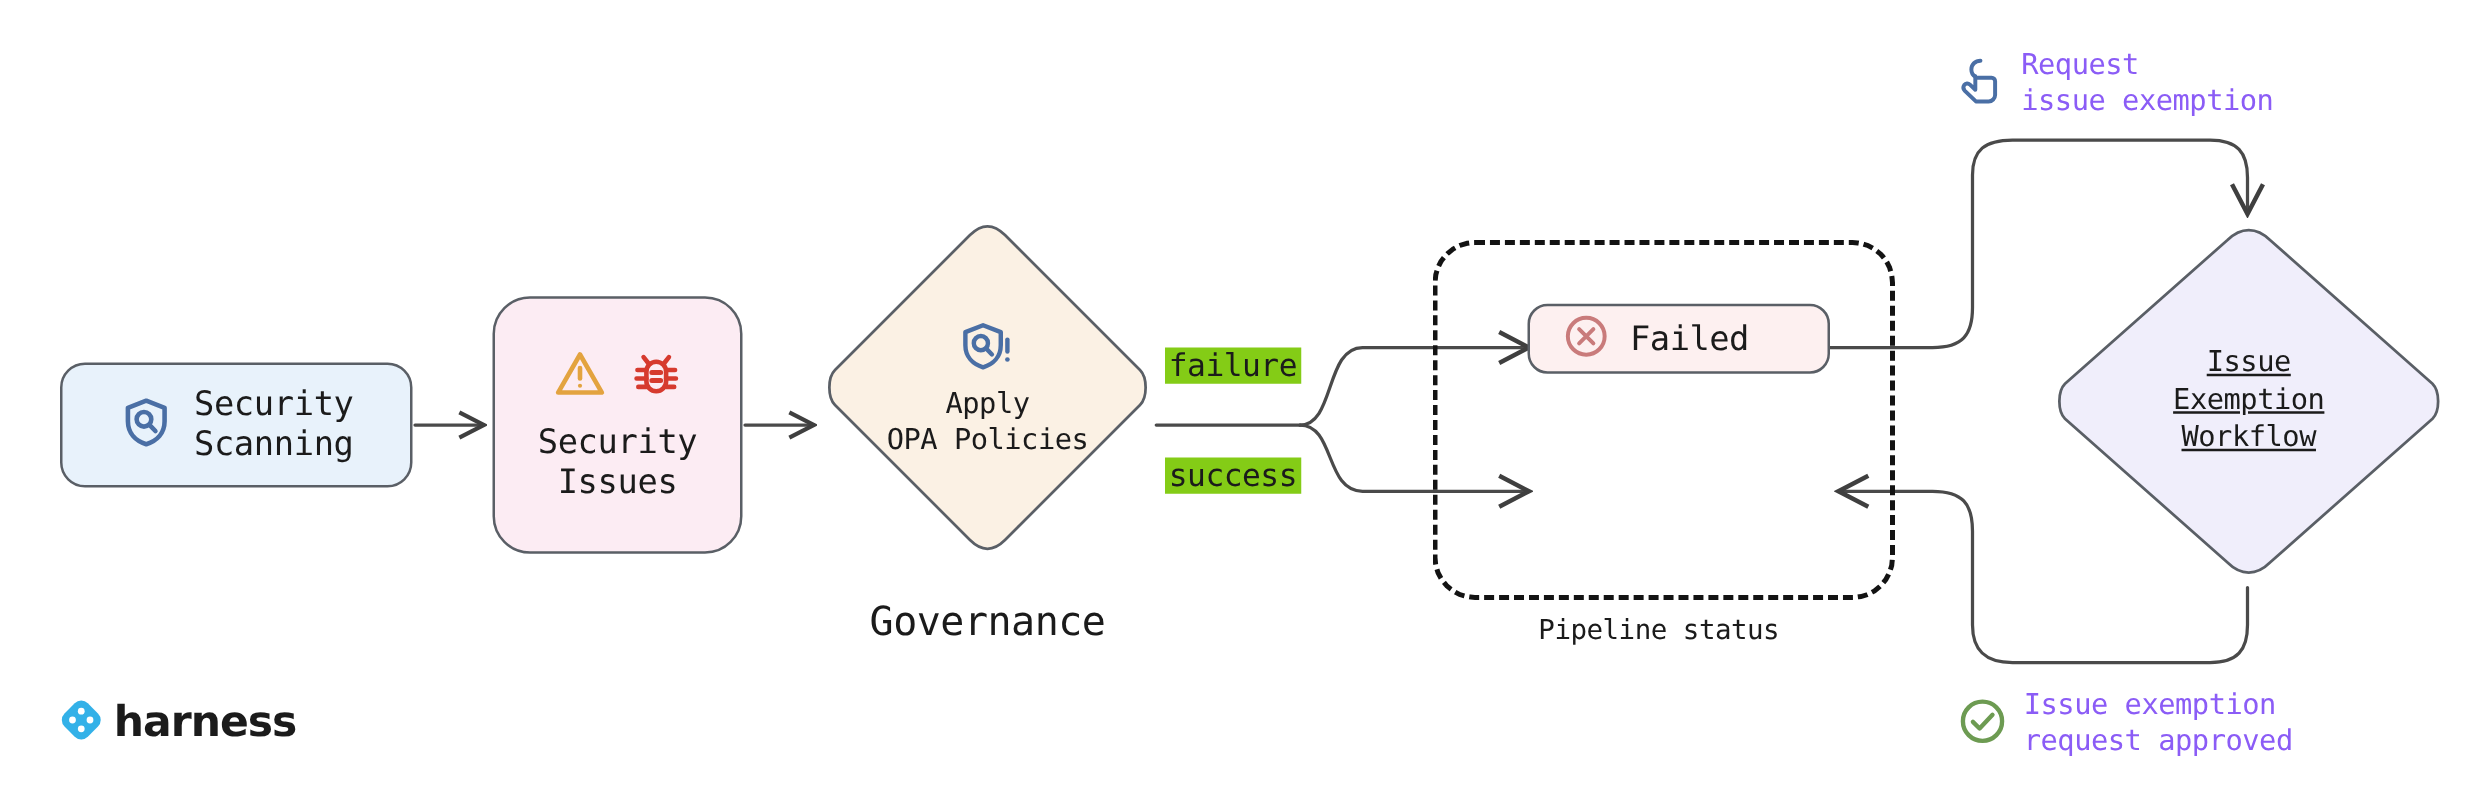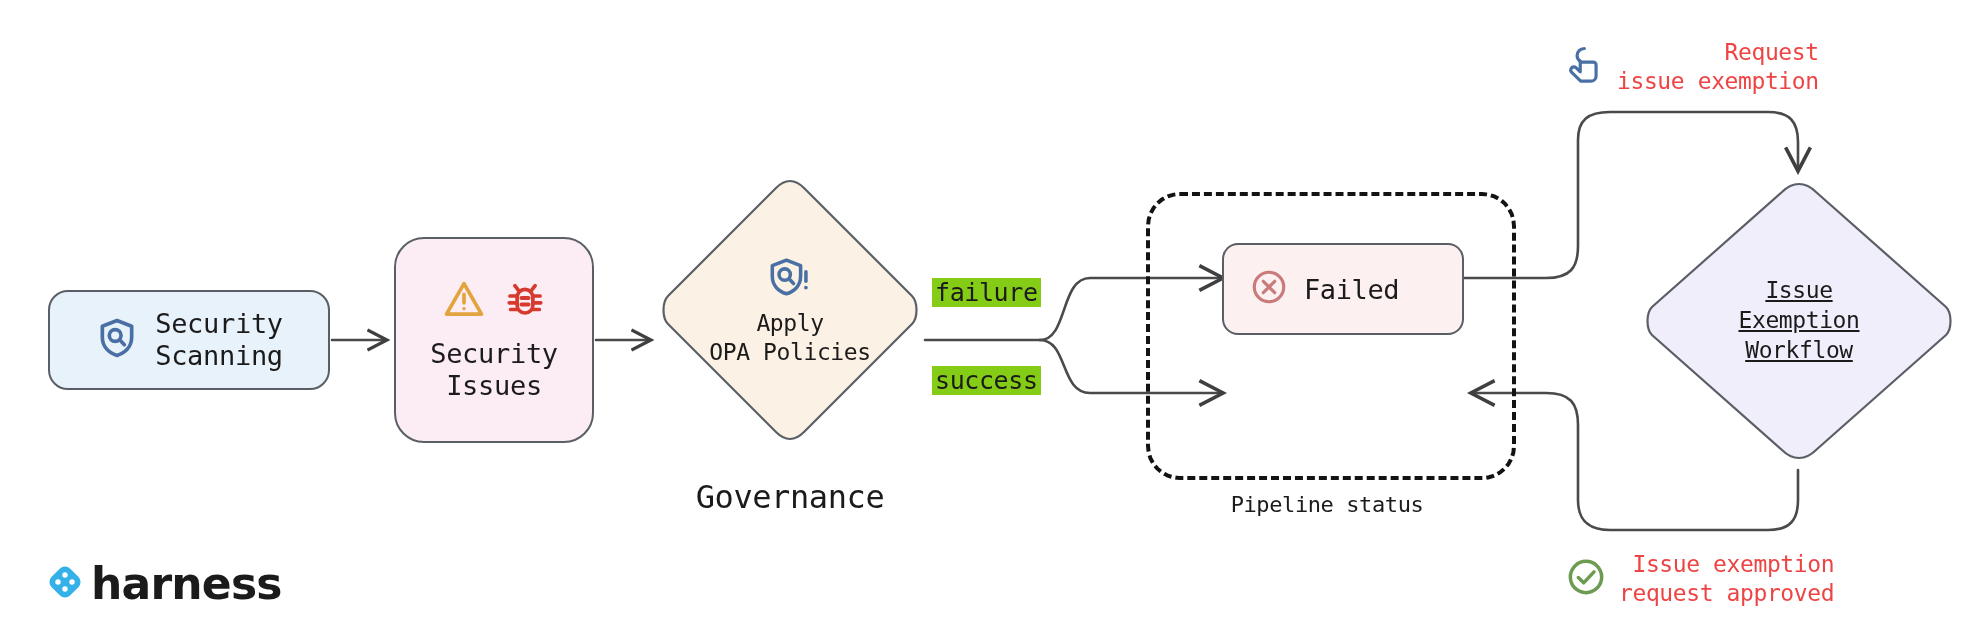--- a/index.html
+++ b/index.html
@@ -155,21 +155,21 @@
     gap: 16px;
     padding-left: 26px;
     border: 2.2px solid #5a5f66;
     border-radius: 16px;
     z-index: 3;
   }
   #node-failed {
     left: 1222px;
     top: 243px;
     width: 242px;
-    height: 92px;
+    height: 56px;
     background: #fdf0f0;
   }
   #node-running {
     left: 1222px;
     top: 357px;
     width: 242px;
     height: 72px;
     background: #e6f1fc;
   }
   .status-pill .label {
@@ -224,42 +224,41 @@
     position: absolute;
     display: flex;
     flex-direction: row;
     align-items: center;
     gap: 13px;
     z-index: 4;
   }
   .annotation .ann-text {
     font-size: 23px;
     line-height: 1.25;
-    color: #ef4444;
+    color: #8b5cf6;
     letter-spacing: -0.4px;
     white-space: pre-line;
-    text-align: right;
   }
   #annotation-request-exemption { left: 1566px; top: 38px; }
   #annotation-request-approved  { left: 1566px; top: 550px; }
 
   
   #harness-logo {
     position: absolute;
     left: 48px;
     top: 558px;
     display: flex;
     flex-direction: row;
     align-items: center;
     gap: 9px;
     z-index: 4;
   }
   #harness-logo .wordmark {
     font-family: "DejaVu Sans", "Liberation Sans", sans-serif;
-    font-size: 44px;
+    font-size: 34px;
     font-weight: 700;
     color: #1b1b1b;
     letter-spacing: -0.8px;
   }
 </style>
 </head>
 <body>
 
 <div id="canvas">
 

